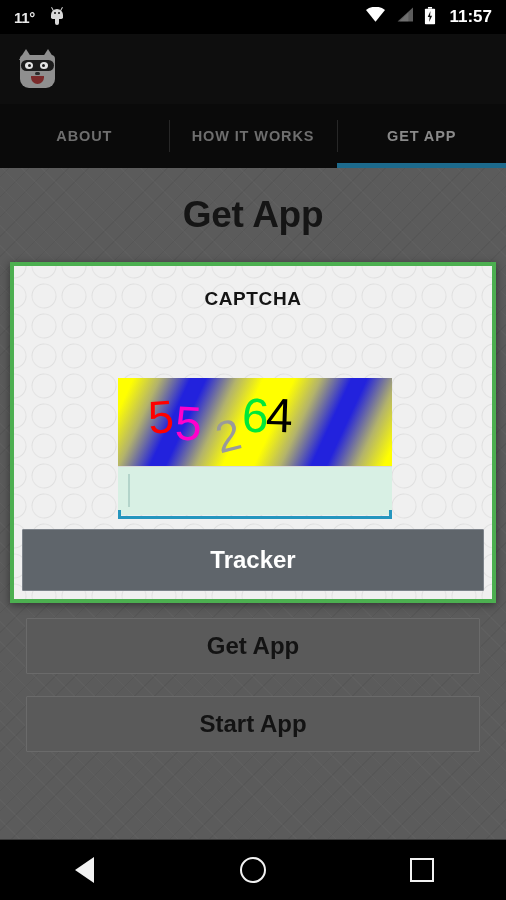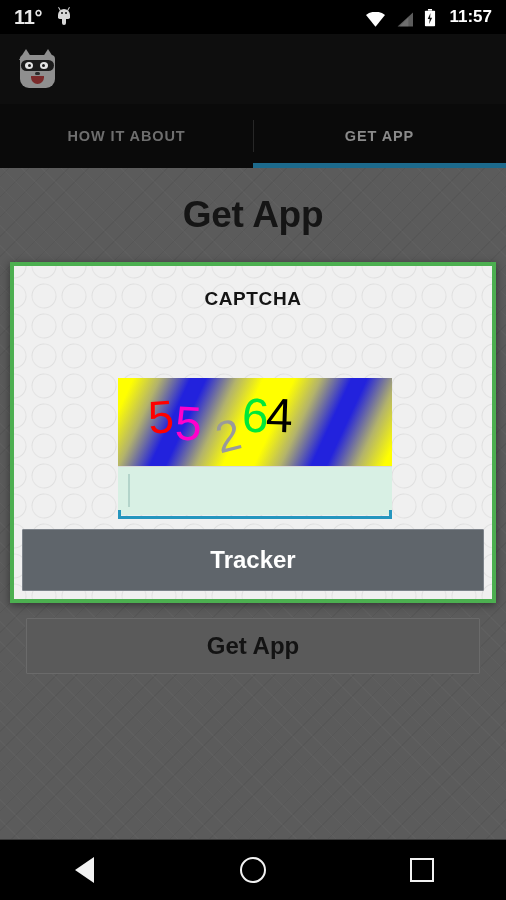--- a/index.html
+++ b/index.html
@@ -30,21 +30,21 @@
     height: 34px;
     background: #000000;
     display: flex;
     align-items: center;
     box-sizing: border-box;
     padding: 0 14px 0 14px;
     z-index: 5;
   }
   .sb-temp {
     color: #e8e8e8;
-    font-size: 20px;
+    font-size: 15px;
     font-weight: bold;
     letter-spacing: -0.3px;
   }
   .sb-robot {
     margin-left: 14px;
     width: 16px;
     height: 18px;
     position: relative;
   }
   .sb-robot .head {
@@ -74,21 +74,21 @@
   .sb-robot .body {
     position: absolute;
     left: 6px; top: 10px;
     width: 4px; height: 7px;
     background: #d8d8d8;
     border-radius: 0 0 3px 3px;
   }
   .sb-right {
     margin-left: auto;
     display: flex;
-    align-items: flex-end;
+    align-items: flex-start;
     gap: 11px;
   }
   .sb-time {
     color: #ffffff;
     font-size: 17px;
     font-weight: bold;
     letter-spacing: 0px;
     margin-left: 2px;
   }
   .ico-wifi { width: 19px; height: 15px; display:block; }
@@ -443,34 +443,40 @@
         <span class="eyew r"></span>
       <span class="eyep l"></span>
         <span class="eyep r"></span>
       <span class="mouth"></span>
       <span class="nose"></span>
     </span>
   </div>
 
   <div class="tabs">
     <div class="tab">
-      <span>HOW IT ABOUT</span>
+      <span>ABOUT</span>
+    </div>
+    <div class="tab">
+      <span>HOW IT WORKS</span>
     </div>
     <div class="tab active">
       <span>GET APP</span>
       <span class="indicator"></span>
     </div>
   </div>
 
   <div class="content">
     <div class="page-heading">Get App</div>
 
     <div class="bg-buttons">
       <div class="bg-btn">
         <span>Get App</span>
+      </div>
+      <div class="bg-btn">
+        <span>Start App</span>
       </div>
     </div>
   </div>
 
   <div class="dialog">
     <div class="dialog-title">CAPTCHA</div>
 
     <div class="captcha-area">
       <div class="captcha-img" id="captcha-img">
           <span class="captcha-char" style="color: rgb(255, 0, 0); left: 30px; top: 16px; font-size: 46px; transform: rotate(-4deg);">5</span>

